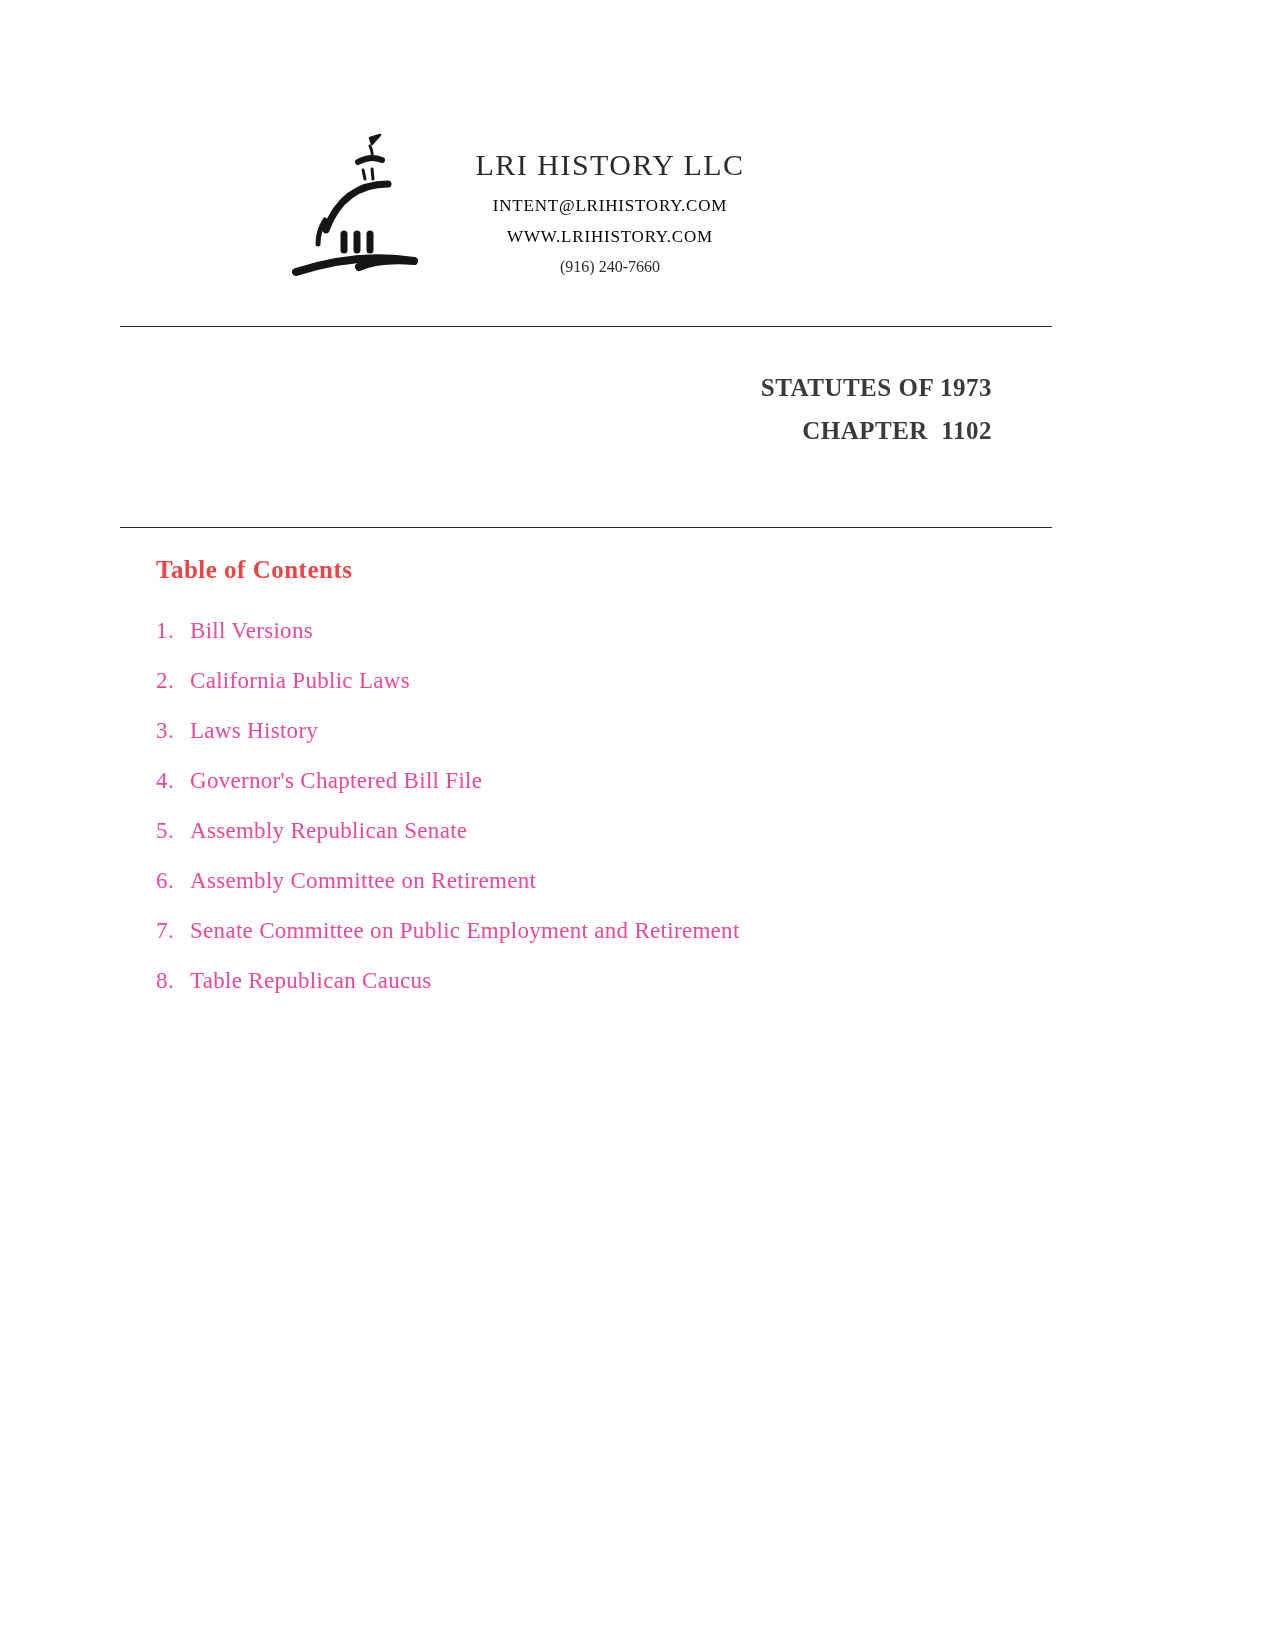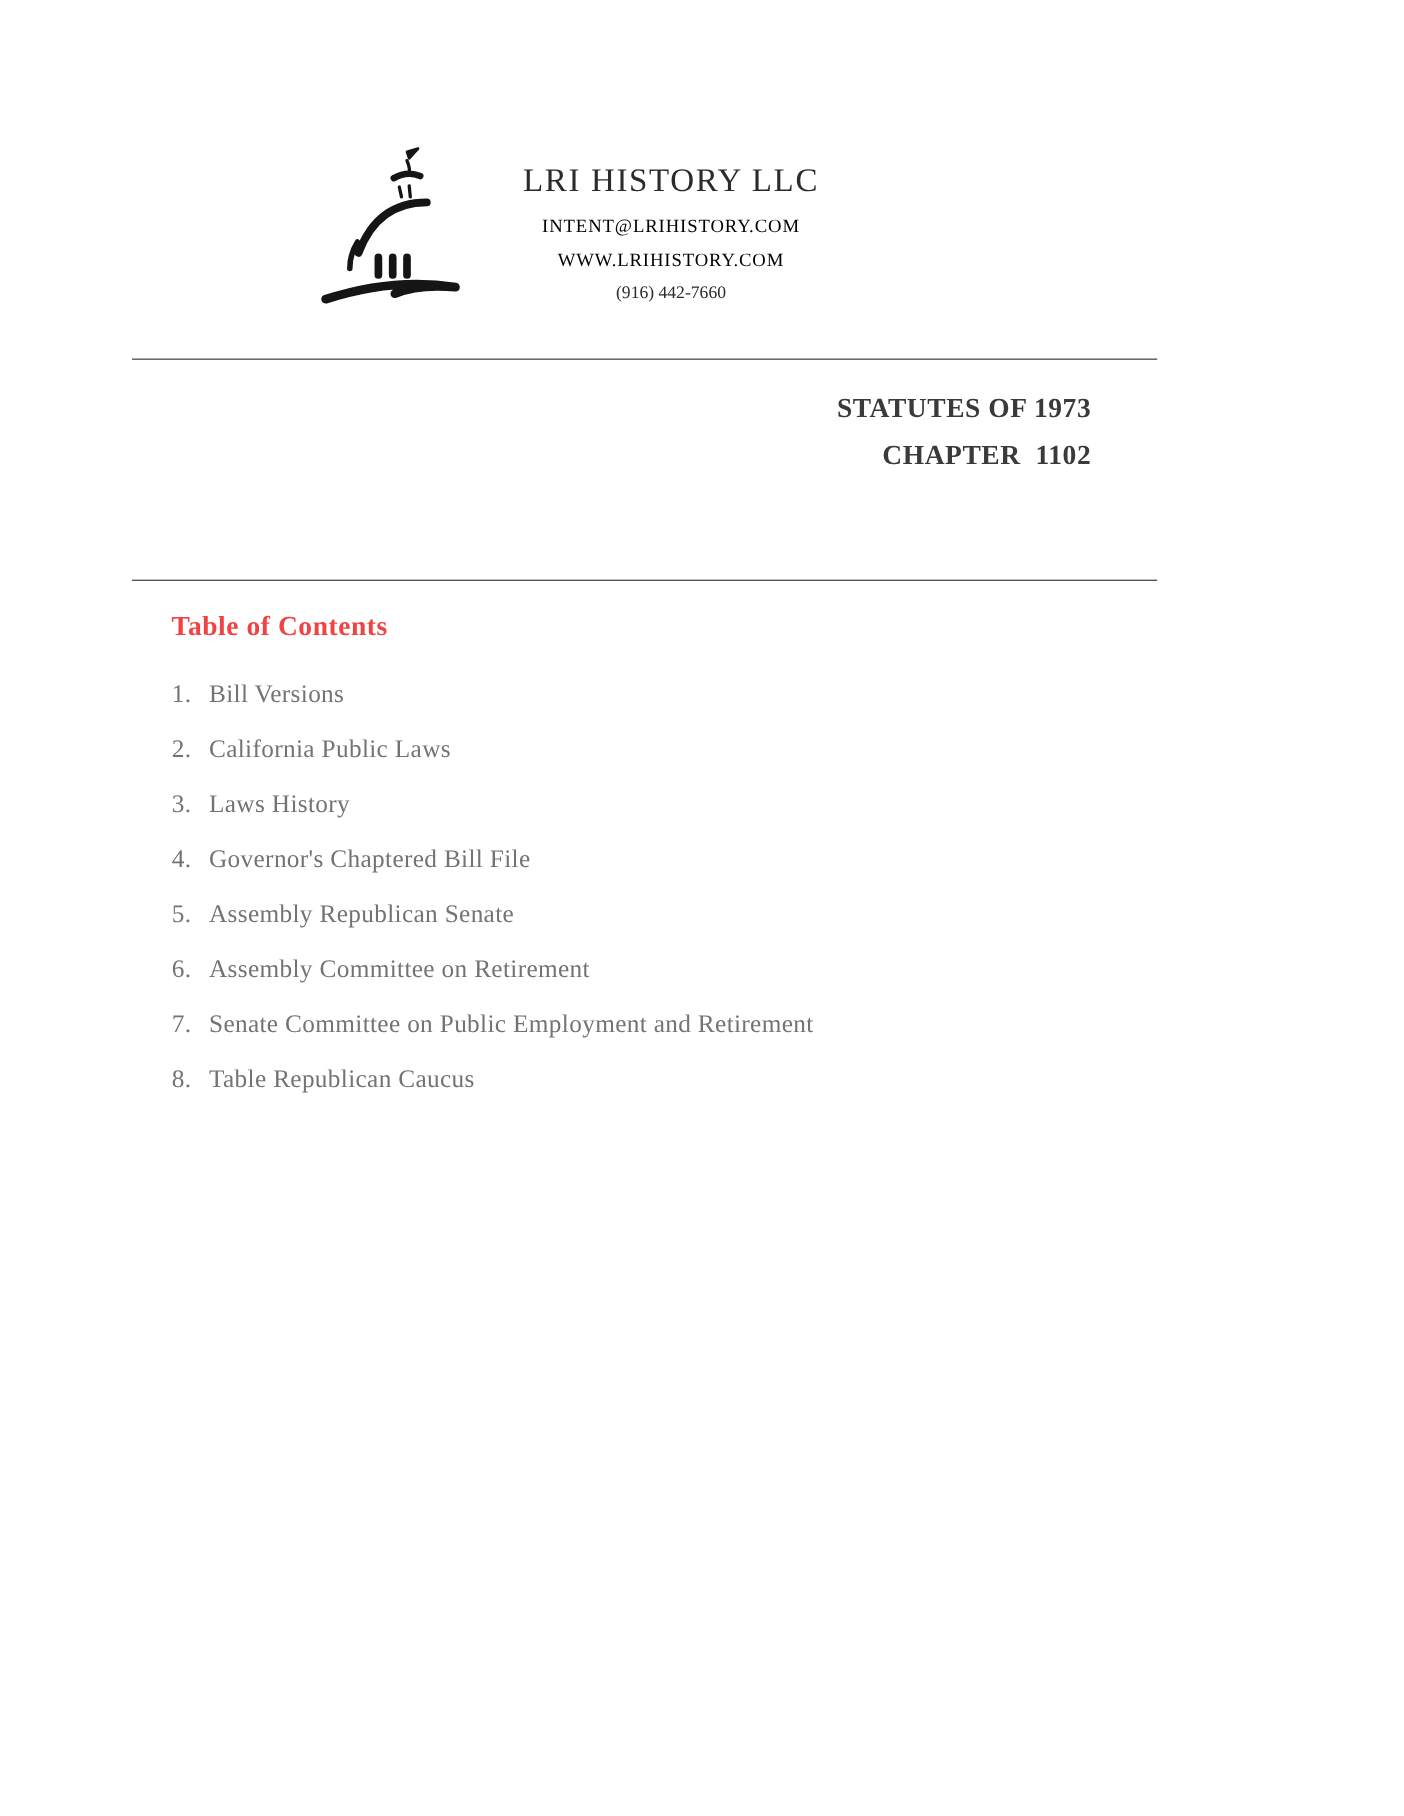--- a/index.html
+++ b/index.html
@@ -61,21 +61,21 @@
     width: 932px;
     border-top: 1.6px solid #2a2a2a;
   }
   .rule-1 { top: 326px; }
   .rule-2 { top: 527px; }
 
   
   .title-block {
     position: absolute;
     right: 284px;
-    top: 350px;
+    top: 366px;
     text-align: right;
     font-weight: bold;
     font-size: 25px;
     color: #3a3a3a;
     line-height: 43px;
     letter-spacing: 0.5px;
   }
   .title-line { white-space: pre; }
 
   
@@ -89,21 +89,21 @@
     letter-spacing: 0.5px;
     margin-left: 40px;
   }
   .toc-list {
     position: absolute;
     left: 118px;
     top: 618px;
     margin: 0;
     padding-left: 62px;
     font-size: 23px;
-    color: #737373;
+    color: #ec4899;
   }
   .toc-list li {
     margin-bottom: 24px;
     padding-left: 10px;
     letter-spacing: 0.3px;
   }
 </style>
 </head>
 <body>
 
@@ -130,21 +130,21 @@
 
         <path d="M8 150 q62 -20 118 -11 q-34 -3 -55 6" stroke-width="8"></path>
       </g>
     </svg>
   </div>
 
   <div class="header-text">
     <div class="company-name">LRI HISTORY LLC</div>
     <div class="company-email">INTENT@LRIHISTORY.COM</div>
     <div class="company-website">WWW.LRIHISTORY.COM</div>
-    <div class="company-phone">(916) 442-7660</div>
+    <div class="company-phone">(916) 240-7660</div>
   </div>
 
   <div class="rule rule-1"></div>
   <div class="rule rule-2"></div>
 
   <div class="title-block">
     <div class="title-line">STATUTES OF 1973</div>
     <div class="title-line">CHAPTER  1102</div>
   </div>
 

